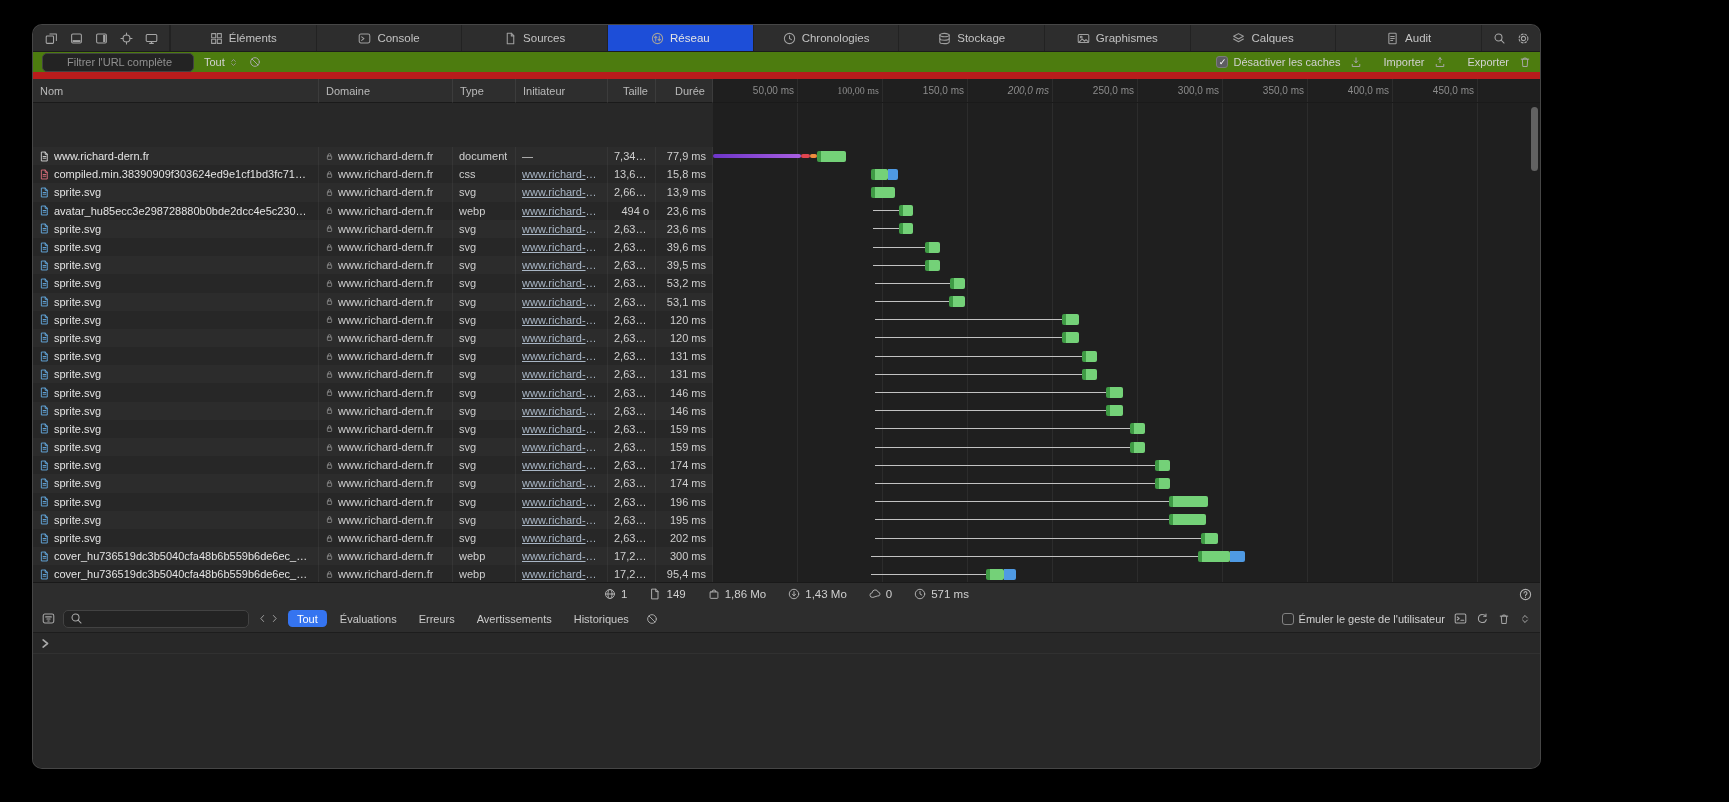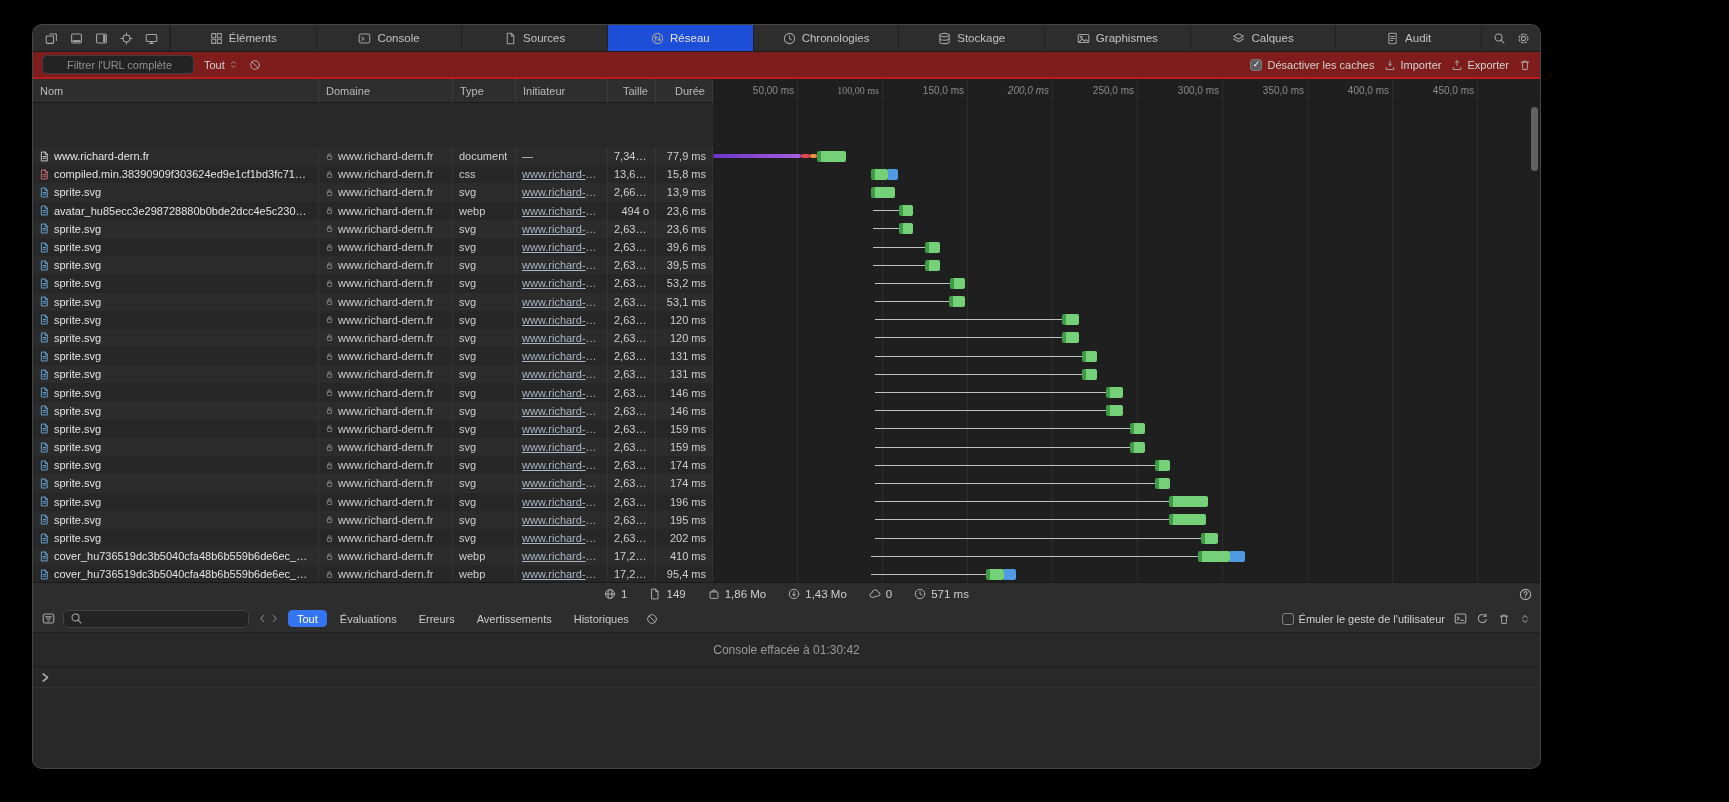--- a/index.html
+++ b/index.html
@@ -19,34 +19,34 @@
   .tabbar{height:27px;background:#2d2d2d;border-bottom:1px solid #1c1c1c;display:flex;align-items:stretch;flex:0 0 auto;}
   .dock-icons{display:flex;align-items:center;gap:3px;padding:0 7px;border-right:1px solid #222;}
   .icon-btn{width:22px;height:20px;display:flex;align-items:center;justify-content:center;color:#a6a6a6;border-radius:4px;}
   .main-tabs{flex:1;display:flex;}
   .tab{flex:1;display:flex;align-items:center;justify-content:center;gap:6px;color:#c3c3c3;
     border-left:1px solid #222;font-size:11.5px;white-space:nowrap;}
   .tab .ticon{display:flex;color:#9f9f9f;}
   .tab.active{background:#1d4ed8;color:#e4e4e4;}
   .tab-right{display:flex;align-items:center;gap:2px;padding:0 6px;border-left:1px solid #222;}
   
-  .filterbar{height:27px;background:#7f1d1d;border-bottom:2px solid #b91c1c;display:flex;align-items:center;
+  .filterbar{height:27px;background:#4d7c0f;border-bottom:7px solid #b91c1c;display:flex;align-items:center;
     gap:10px;padding:0 9px;flex:0 0 auto;}
   .filter-field{display:flex;align-items:center;gap:5px;background:#232323;border:1px solid #424242;
     border-radius:5px;height:19px;width:152px;padding:0 6px;color:#8f8f8f;}
   .filter-field input{background:transparent;border:0;outline:0;color:#ddd;font:11px "Liberation Sans",sans-serif;width:100%;}
   .filter-field input::placeholder{color:#909090;}
   .popup{display:flex;align-items:center;gap:3px;color:#d2d2d2;}
   .popup .ic{color:#9a9a9a;display:flex;}
   .spacer{flex:1;}
   .check-row{display:flex;align-items:center;gap:5px;color:#d2d2d2;white-space:nowrap;}
   .checkbox{width:12px;height:12px;border-radius:3px;background:#5d5d62;border:1px solid #7b7b7b;
     display:flex;align-items:center;justify-content:center;color:#fff;font-size:9px;line-height:1;}
   .checkbox.unchecked{background:#2c2c2c;border-color:#818181;color:transparent;}
-  .tool-btn{display:flex;align-items:center;gap:4px;color:#d2d2d2;white-space:nowrap;}
+  .tool-btn{display:flex;align-items:center;gap:21px;color:#d2d2d2;white-space:nowrap;}
   .tool-btn .ic,.lone-ic{display:flex;color:#a8a8a8;}
   
   .network{flex:1;display:flex;flex-direction:column;min-height:0;}
   .table-wrap{position:relative;flex:1;display:flex;flex-direction:column;min-height:0;}
   .tl-underlay{position:absolute;left:680px;right:0;top:0;bottom:0;background:#1f1f1f;
     background-image:repeating-linear-gradient(to right,transparent 0,transparent 84px,rgba(255,255,255,.06) 84px,rgba(255,255,255,.06) 85px);}
   #time-labels{position:absolute;left:680px;top:0;right:0;height:24px;z-index:2;}
   #time-labels span{position:absolute;top:6px;width:70px;text-align:right;font-size:10px;color:#8c8c8c;}
   .thead{position:relative;z-index:1;display:grid;grid-template-columns:286px 134px 63px 92px 48px 57px 1fr;
     height:24px;flex:0 0 auto;color:#bababa;}
@@ -1154,21 +1154,21 @@
             <div class="c">
               <span class="tx">webp</span>
             </div>
             <div class="c">
               <span class="tx link">www.richard-d…</span>
             </div>
             <div class="c num">
               <span class="tx">17,20…</span>
             </div>
             <div class="c num">
-              <span class="tx">410 ms</span>
+              <span class="tx">300 ms</span>
             </div>
             <div class="c wf">
               <div class="wl" style="left: 158.1px; width: 328.4px;"></div>
               <div class="wg" style="left: 484.5px; width: 32.3px;"></div>
               <div class="wb" style="left: 516.8px; width: 15.3px;"></div>
             </div>
           </div>
           <div class="row">
             <div class="c name">
               <span class="ficon" style="color:#66aee6">
@@ -1380,23 +1380,20 @@
               <path d="M3 4.2h10M6.3 4.2V2.8h3.4v1.4M4.4 4.2l.7 9.8h5.8l.7-9.8"></path>
             </svg>
           </span>
         <span class="lone-ic" id="ic-collapse">
             <svg width="12" height="12" viewBox="0 0 16 16" fill="none" stroke="currentColor" stroke-width="1.3" stroke-linecap="round" stroke-linejoin="round">
               <path d="M4.8 6.6L8 3.4l3.2 3.2M4.8 9.4L8 12.6l3.2-3.2"></path>
             </svg>
           </span>
       </div>
     </div>
-    <div class="cmsg">
-      <span>Console effacée à 01:30:42</span>
-    </div>
     <div class="cprompt">
       <span class="lone-ic" id="ic-prompt">
           <svg width="11" height="11" viewBox="0 0 16 16" fill="none" stroke="currentColor" stroke-width="2.4" stroke-linecap="round" stroke-linejoin="round">
             <path d="M4.5 2.8L11 8l-6.5 5.2"></path>
           </svg>
         </span>
     </div>
     <div class="cempty"></div>
   </div>
 

